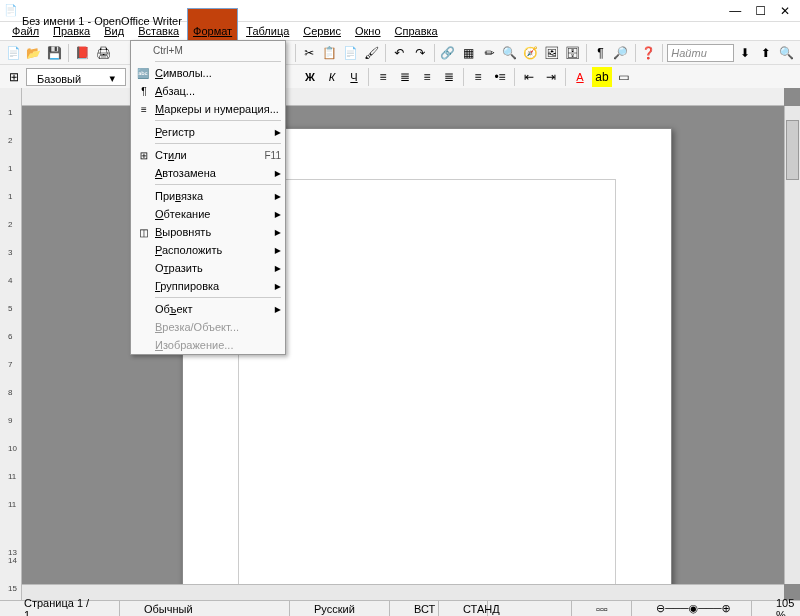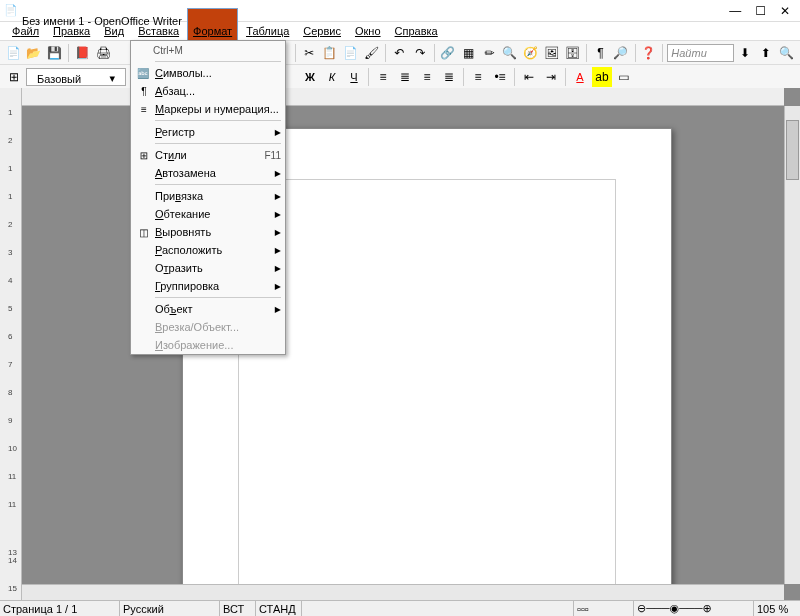--- a/index.html
+++ b/index.html
@@ -22,21 +22,21 @@
 .docwrap { flex: 1; position: relative; overflow: hidden; }
 .hruler { height: 18px; background: #eee; border-bottom: 1px solid #bbb; position: absolute; top: 0; left: 0; right: 16px; }
 .page { position: absolute; top: 40px; left: 160px; width: 490px; height: 640px; background: #fff; box-shadow: 2px 2px 6px rgba(0,0,0,0.4); border: 1px solid #888; }
 .page .margin { position: absolute; top: 50px; left: 55px; right: 55px; bottom: 55px; border: 1px solid #ccc; }
 .page .cursor { position: absolute; top: 52px; left: 57px; width: 1px; height: 14px; background: #000; }
 .watermark { position: absolute; top: 260px; left: 90px; font-size: 38px; font-weight: bold; color: #3a6fc7; font-family: "Comic Sans MS", cursive; text-shadow: 0 0 1px #2a5fa7; }
 .vscroll { position: absolute; top: 18px; right: 0; bottom: 16px; width: 16px; background: #e8e8e8; border-left: 1px solid #bbb; }
 .vscroll .thumb { position: absolute; top: 14px; left: 1px; right: 1px; height: 60px; background: #ccc; border: 1px solid #999; }
 .hscroll { position: absolute; bottom: 0; left: 0; right: 16px; height: 16px; background: #e8e8e8; border-top: 1px solid #bbb; }
 .statusbar { position: absolute; bottom: 0; left: 0; right: 0; height: 16px; background: #f0f0f0; border-top: 1px solid #bbb; display: flex; align-items: center; font-size: 10px; }
-.statusbar .cell { padding: 0 3px; border-right: 1px solid #bbb; height: 100%; display: flex; align-items: center; }
+.statusbar .cell { padding: 0 24px; border-right: 1px solid #bbb; height: 100%; display: flex; align-items: center; }
 .dropdown { position: absolute; top: 40px; left: 130px; width: 156px; background: #f9f9f9; border: 1px solid #999; box-shadow: 2px 2px 4px rgba(0,0,0,0.3); z-index: 50; }
 .dropdown .drow { display: flex; align-items: center; height: 18px; padding: 0 4px; cursor: default; }
 .dropdown .drow.highlight { background: #b3d4fc; }
 .dropdown .drow.disabled { color: #999; }
 .dropdown .dicon { width: 18px; display: flex; justify-content: center; font-size: 10px; }
 .dropdown .dlabel { flex: 1; padding-left: 2px; }
 .dropdown .dlabel u { text-decoration: underline; }
 .dropdown .dshort { color: #555; font-size: 10px; }
 .dropdown .dsub { font-size: 8px; }
 .dropdown .dsep { height: 1px; background: #ccc; margin: 2px 4px 2px 24px; }
@@ -252,20 +252,21 @@
       <span class="dlabel"><u>В</u>резка/Объект...</span>
     </div>
     <div class="drow disabled">
       <span class="dicon"></span>
       <span class="dlabel"><u>И</u>зображение...</span>
     </div>
   </div>
 
 <div class="statusbar">
   <div class="cell" style="width:120px">Страница 1 / 1</div>
+  <div class="cell" style="width:170px">Обычный</div>
   <div class="cell" style="width:100px">Русский</div>
   <div class="cell" style="width:36px">ВСТ</div>
   <div class="cell" style="width:46px">СТАНД</div>
   <div class="cell" style="flex:1"></div>
   <div class="cell" style="width:60px">▫▫▫</div>
   <div class="cell" style="width:120px">⊖───◉───⊕</div>
   <div class="cell" style="width:46px;border-right:none">105 %</div>
 </div>
 
 </body></html>

